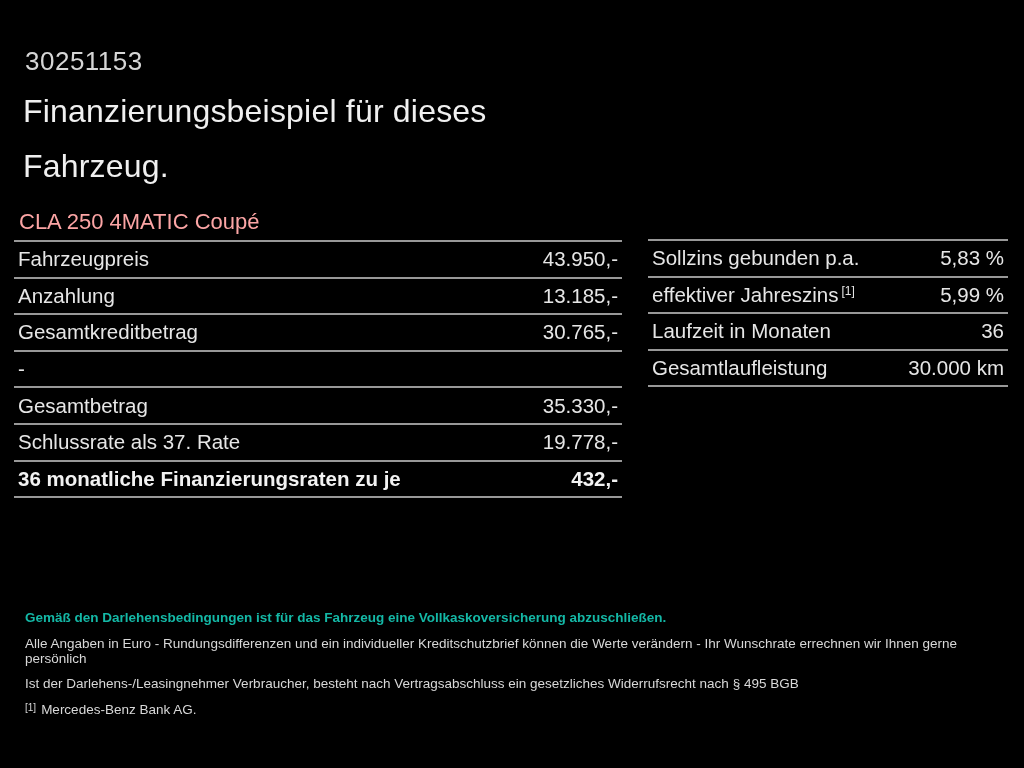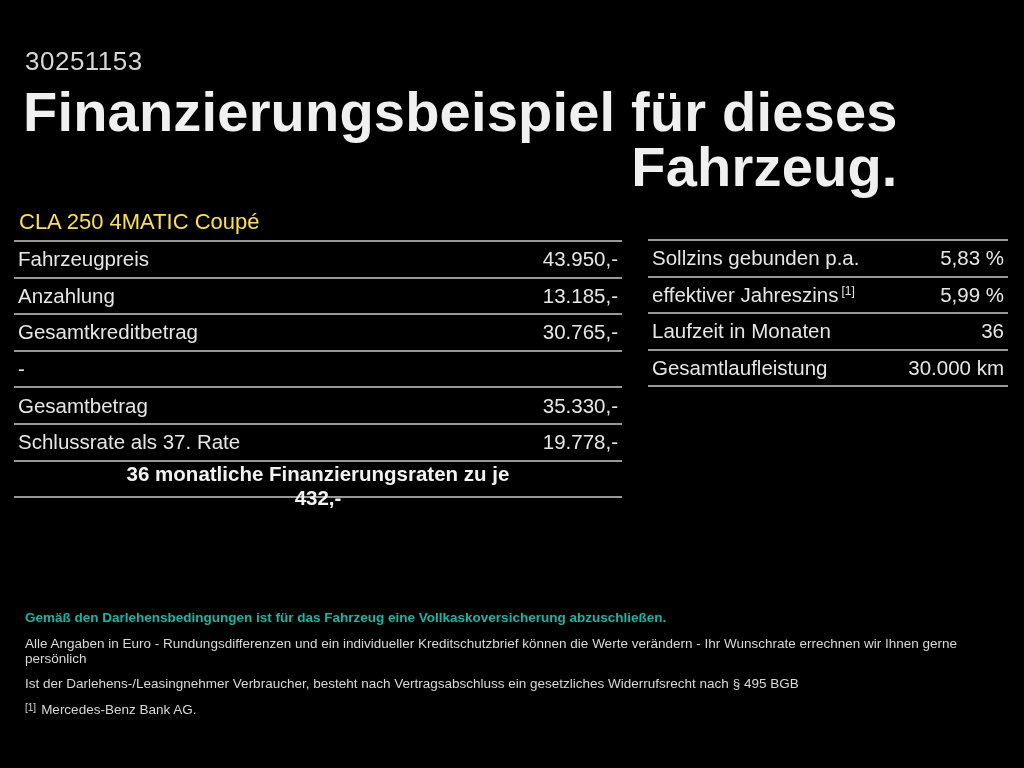--- a/index.html
+++ b/index.html
@@ -10,37 +10,37 @@
     color:#e6e6e6;
     position:relative;
     overflow:hidden;
   }
   .id-number {
     position:absolute; left:25px; top:46px;
     font-size:26px; color:#d6d6d6; letter-spacing:0.5px;
   }
   .page-title {
     position:absolute; left:23px; top:84px;
-    font-size:56px; line-height:55px; font-weight:700;
-    color:#f0f0f0; letter-spacing:0.2px;text-align:right;
+    font-size:32px; line-height:55px; font-weight:400;
+    color:#f0f0f0; letter-spacing:0.2px;
   }
   .vehicle-model {
     position:absolute; left:19px; top:209px;
-    font-size:22px; color:#fde047;text-align:right;
+    font-size:22px; color:#fca5a5;text-align:right;
   }
   .fin-table { position:absolute; border-bottom:2px solid #989898; }
   .t-left  { left:14px;  top:240px; width:608px; }
   .t-right { left:648px; top:239px; width:360px; }
   .row {
     display:flex; justify-content:space-between; align-items:center;
     height:34.6px; border-top:2px solid #989898;
     font-size:20.5px; padding:0 4px;
     color:#e6e6e6;
   }
-  .row.bold { font-weight:bold; color:#f2f2f2;flex-direction:column; }
+  .row.bold { font-weight:bold; color:#f2f2f2; }
   .row .label { white-space:nowrap; }
   .row .value { white-space:nowrap; text-align:right; }
   .sup {
     font-size:12px; position:relative; top:-7px; margin-left:3px;
   }
   .footer {
     position:absolute; left:25px; top:600px; width:980px;
     font-size:13.5px; line-height:15px; color:#d8d8d8;
   }
   .f-bold { font-weight:bold; color:#14b8a6; margin-bottom:11px;margin-top:10px; }

